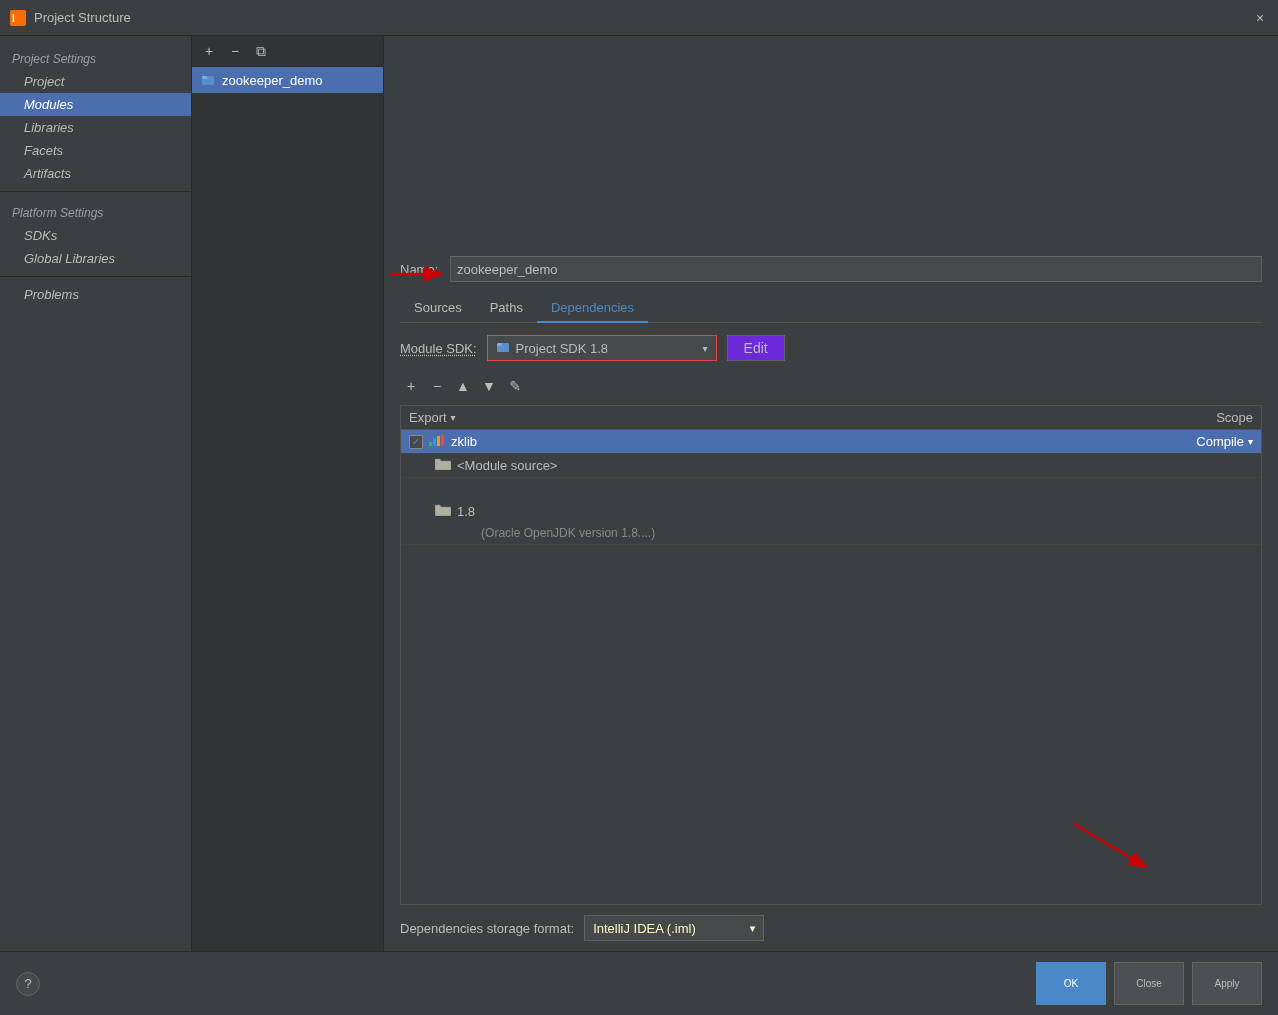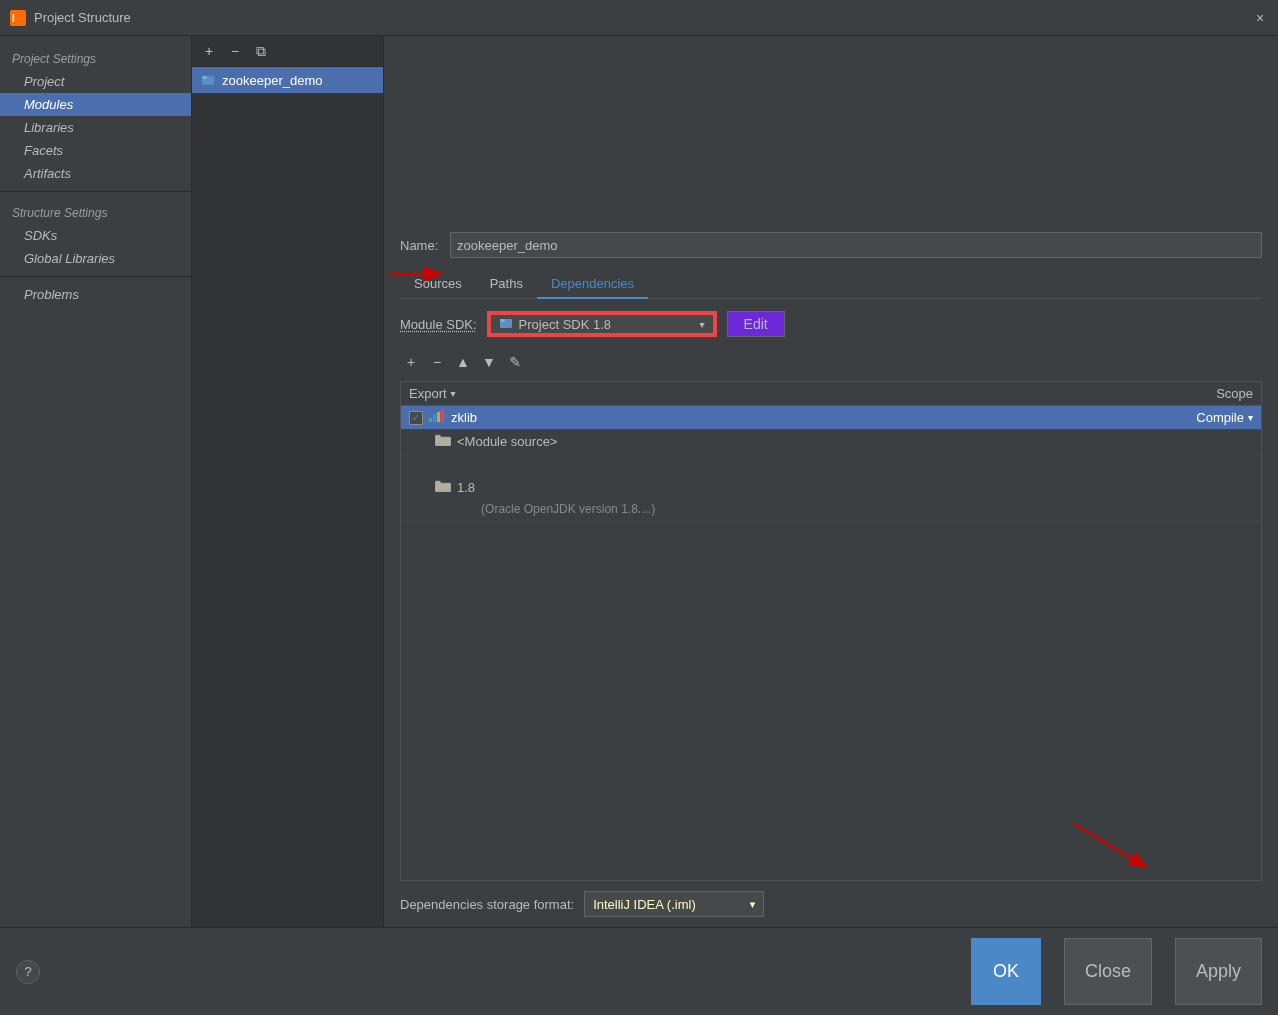--- a/index.html
+++ b/index.html
@@ -211,21 +211,21 @@
       font-size: 13px;
       text-decoration: underline;
       text-underline-offset: 2px;
       text-decoration-style: dotted;
     }
 
     .sdk-select {
       display: flex;
       align-items: center;
       background: #45494a;
-      border: 4px solid #ef4444;
+      border: 1px solid #ef4444;
       padding: 3px 8px;
       height: 26px;
       min-width: 230px;
       cursor: pointer;
       gap: 6px;
       color: #bbbbbb;
       font-size: 13px;
     }
 
     .sdk-dropdown-arrow {
@@ -399,25 +399,24 @@
 
     .footer-buttons {
       display: flex;
       gap: 8px;
     }
 
     .footer-btn {
       background: #4c5052;
       border: 1px solid #646464;
       color: #bbbbbb;
-      font-size: 18px;
-      padding: 22px 20px;
+      font-size: 10px;
+      padding: 15px 20px;
       cursor: pointer;
       min-width: 70px;
-      margin-left: 15px;
     }
 
     .footer-btn.primary {
       background: #4a88c7;
       border: 1px solid #4a88c7;
       color: #ffffff;
     }
 
     .main-area-wrapper {
       flex: 1;
@@ -466,21 +465,21 @@
       <div class="sidebar-item">
         <span>Libraries</span>
       </div>
       <div class="sidebar-item">
         <span>Facets</span>
       </div>
       <div class="sidebar-item">
         <span>Artifacts</span>
       </div>
       <div class="sidebar-divider"></div>
-      <div class="sidebar-section-label">Structure Settings</div>
+      <div class="sidebar-section-label">Platform Settings</div>
       <div class="sidebar-item">
         <span>SDKs</span>
       </div>
       <div class="sidebar-item">
         <span>Global Libraries</span>
       </div>
       <div class="sidebar-divider"></div>
       <div class="sidebar-item">
         <span>Problems</span>
       </div>

